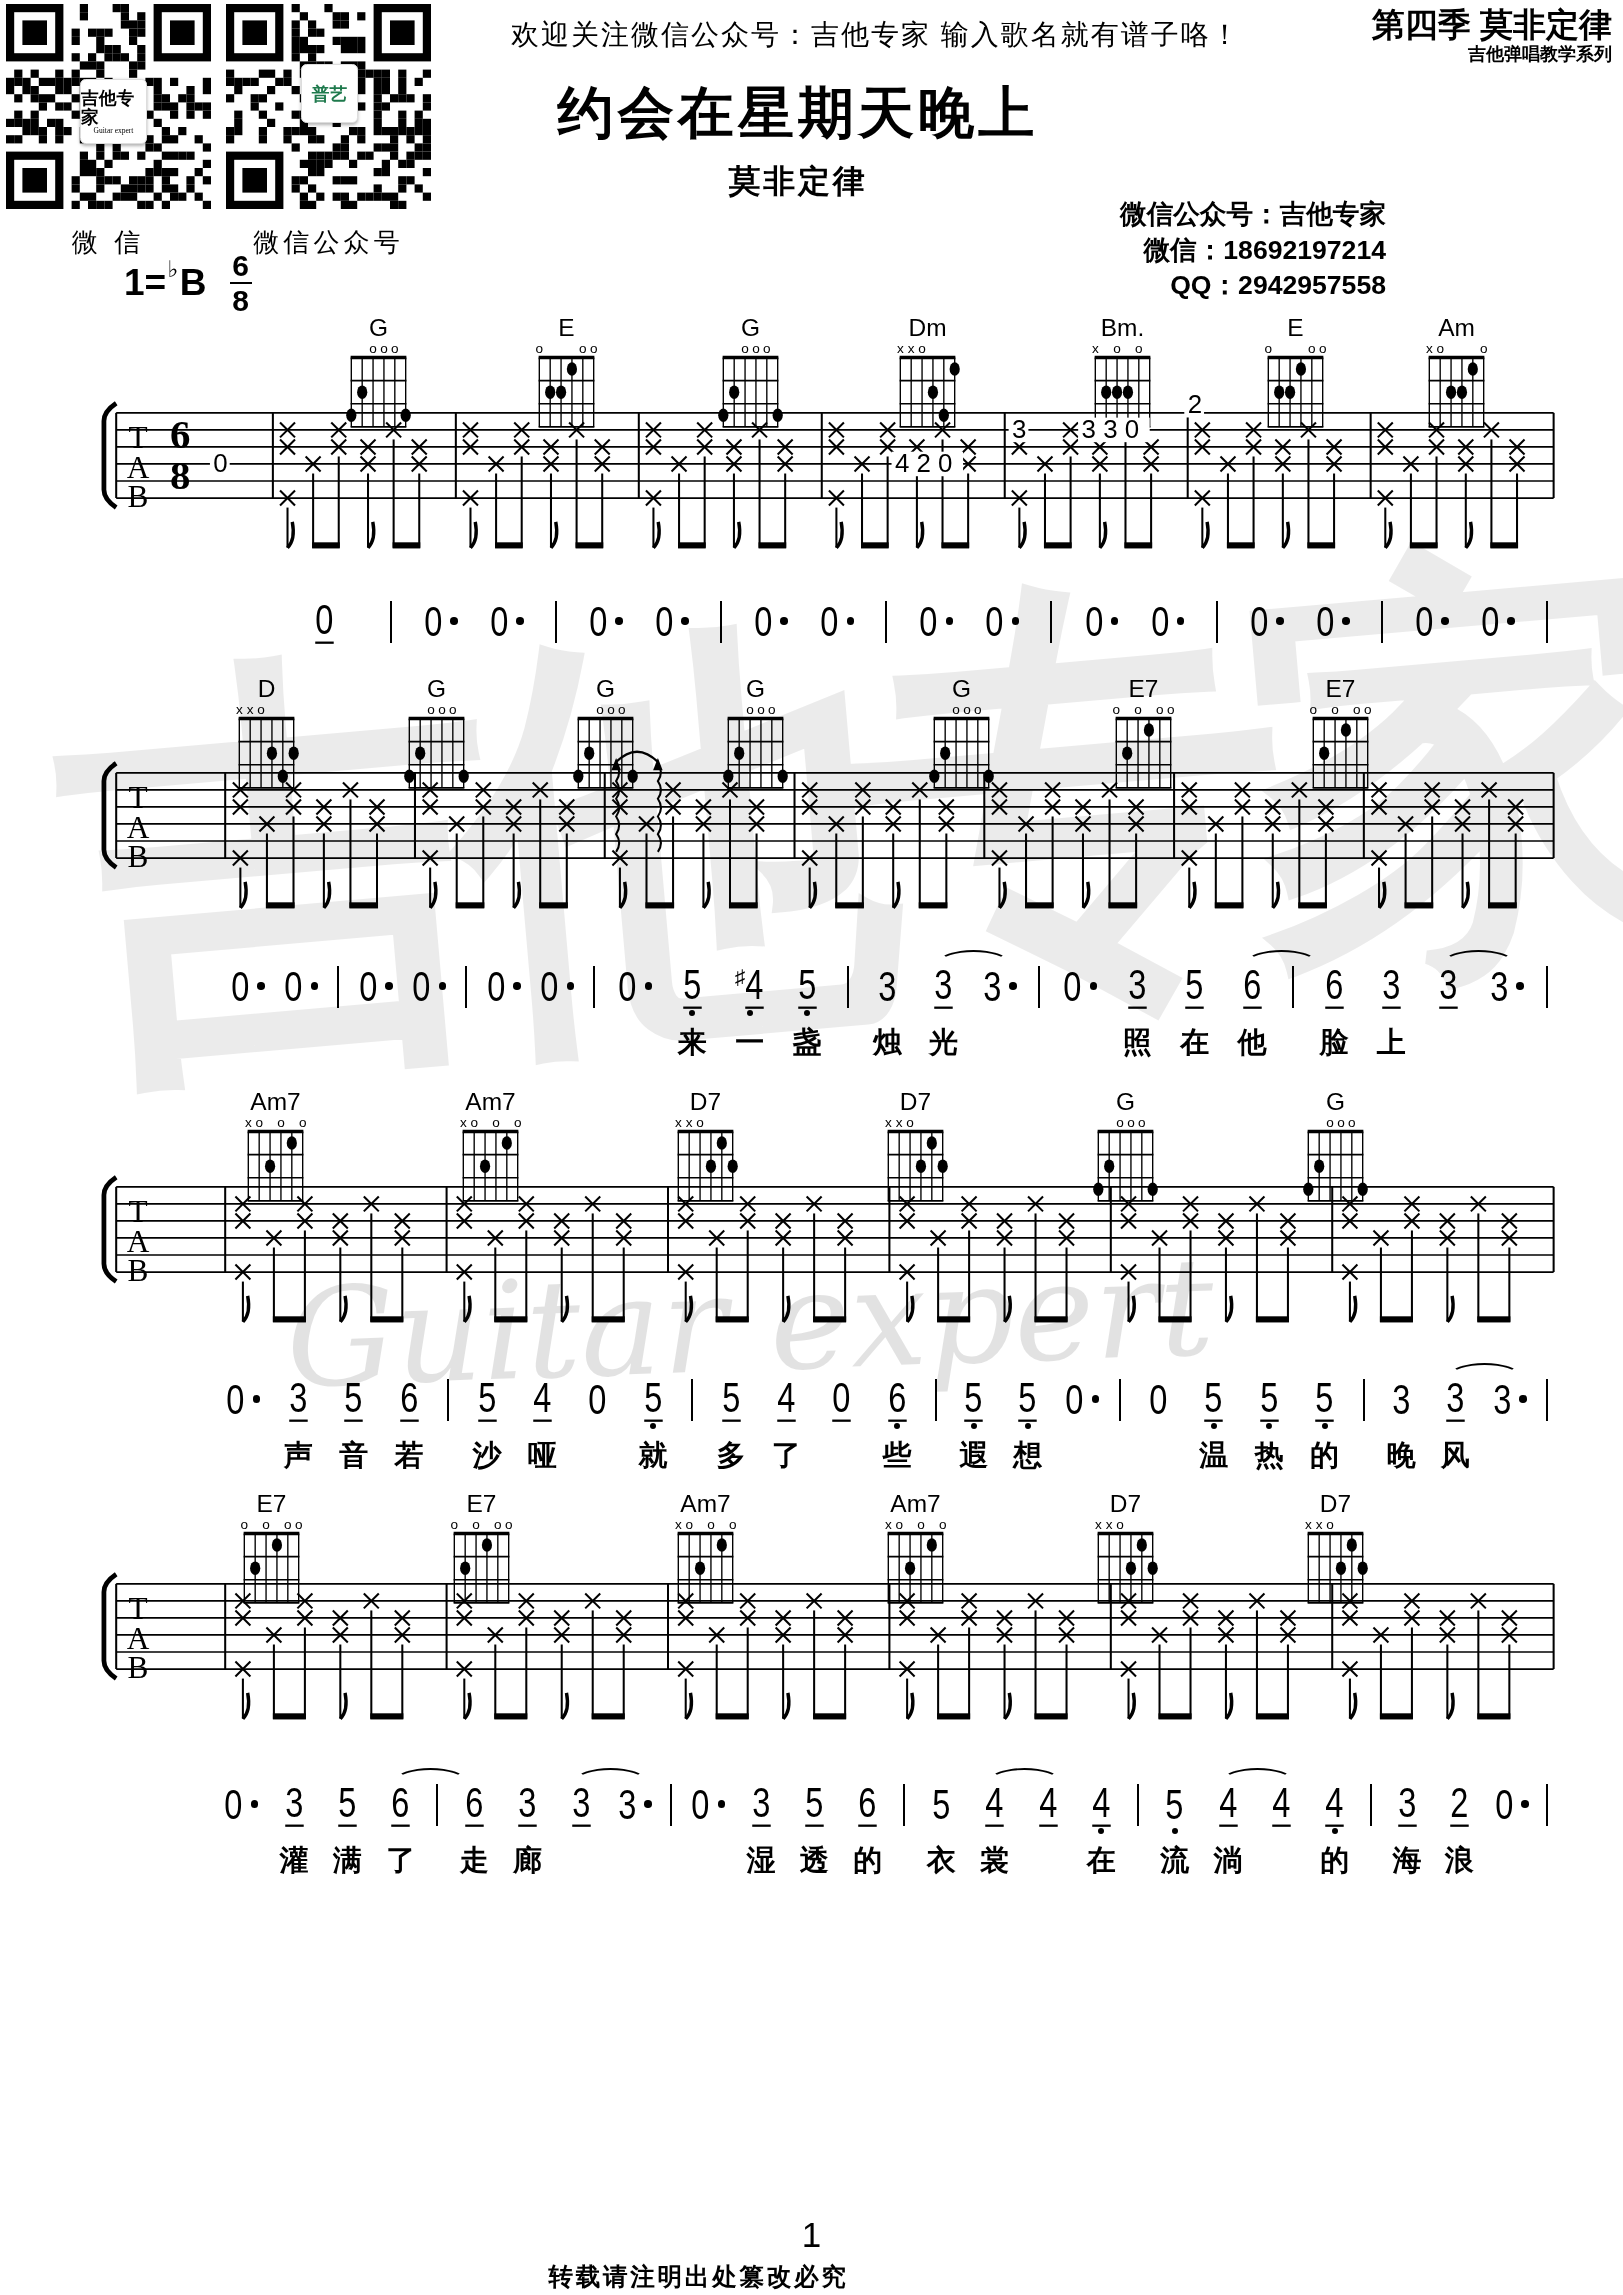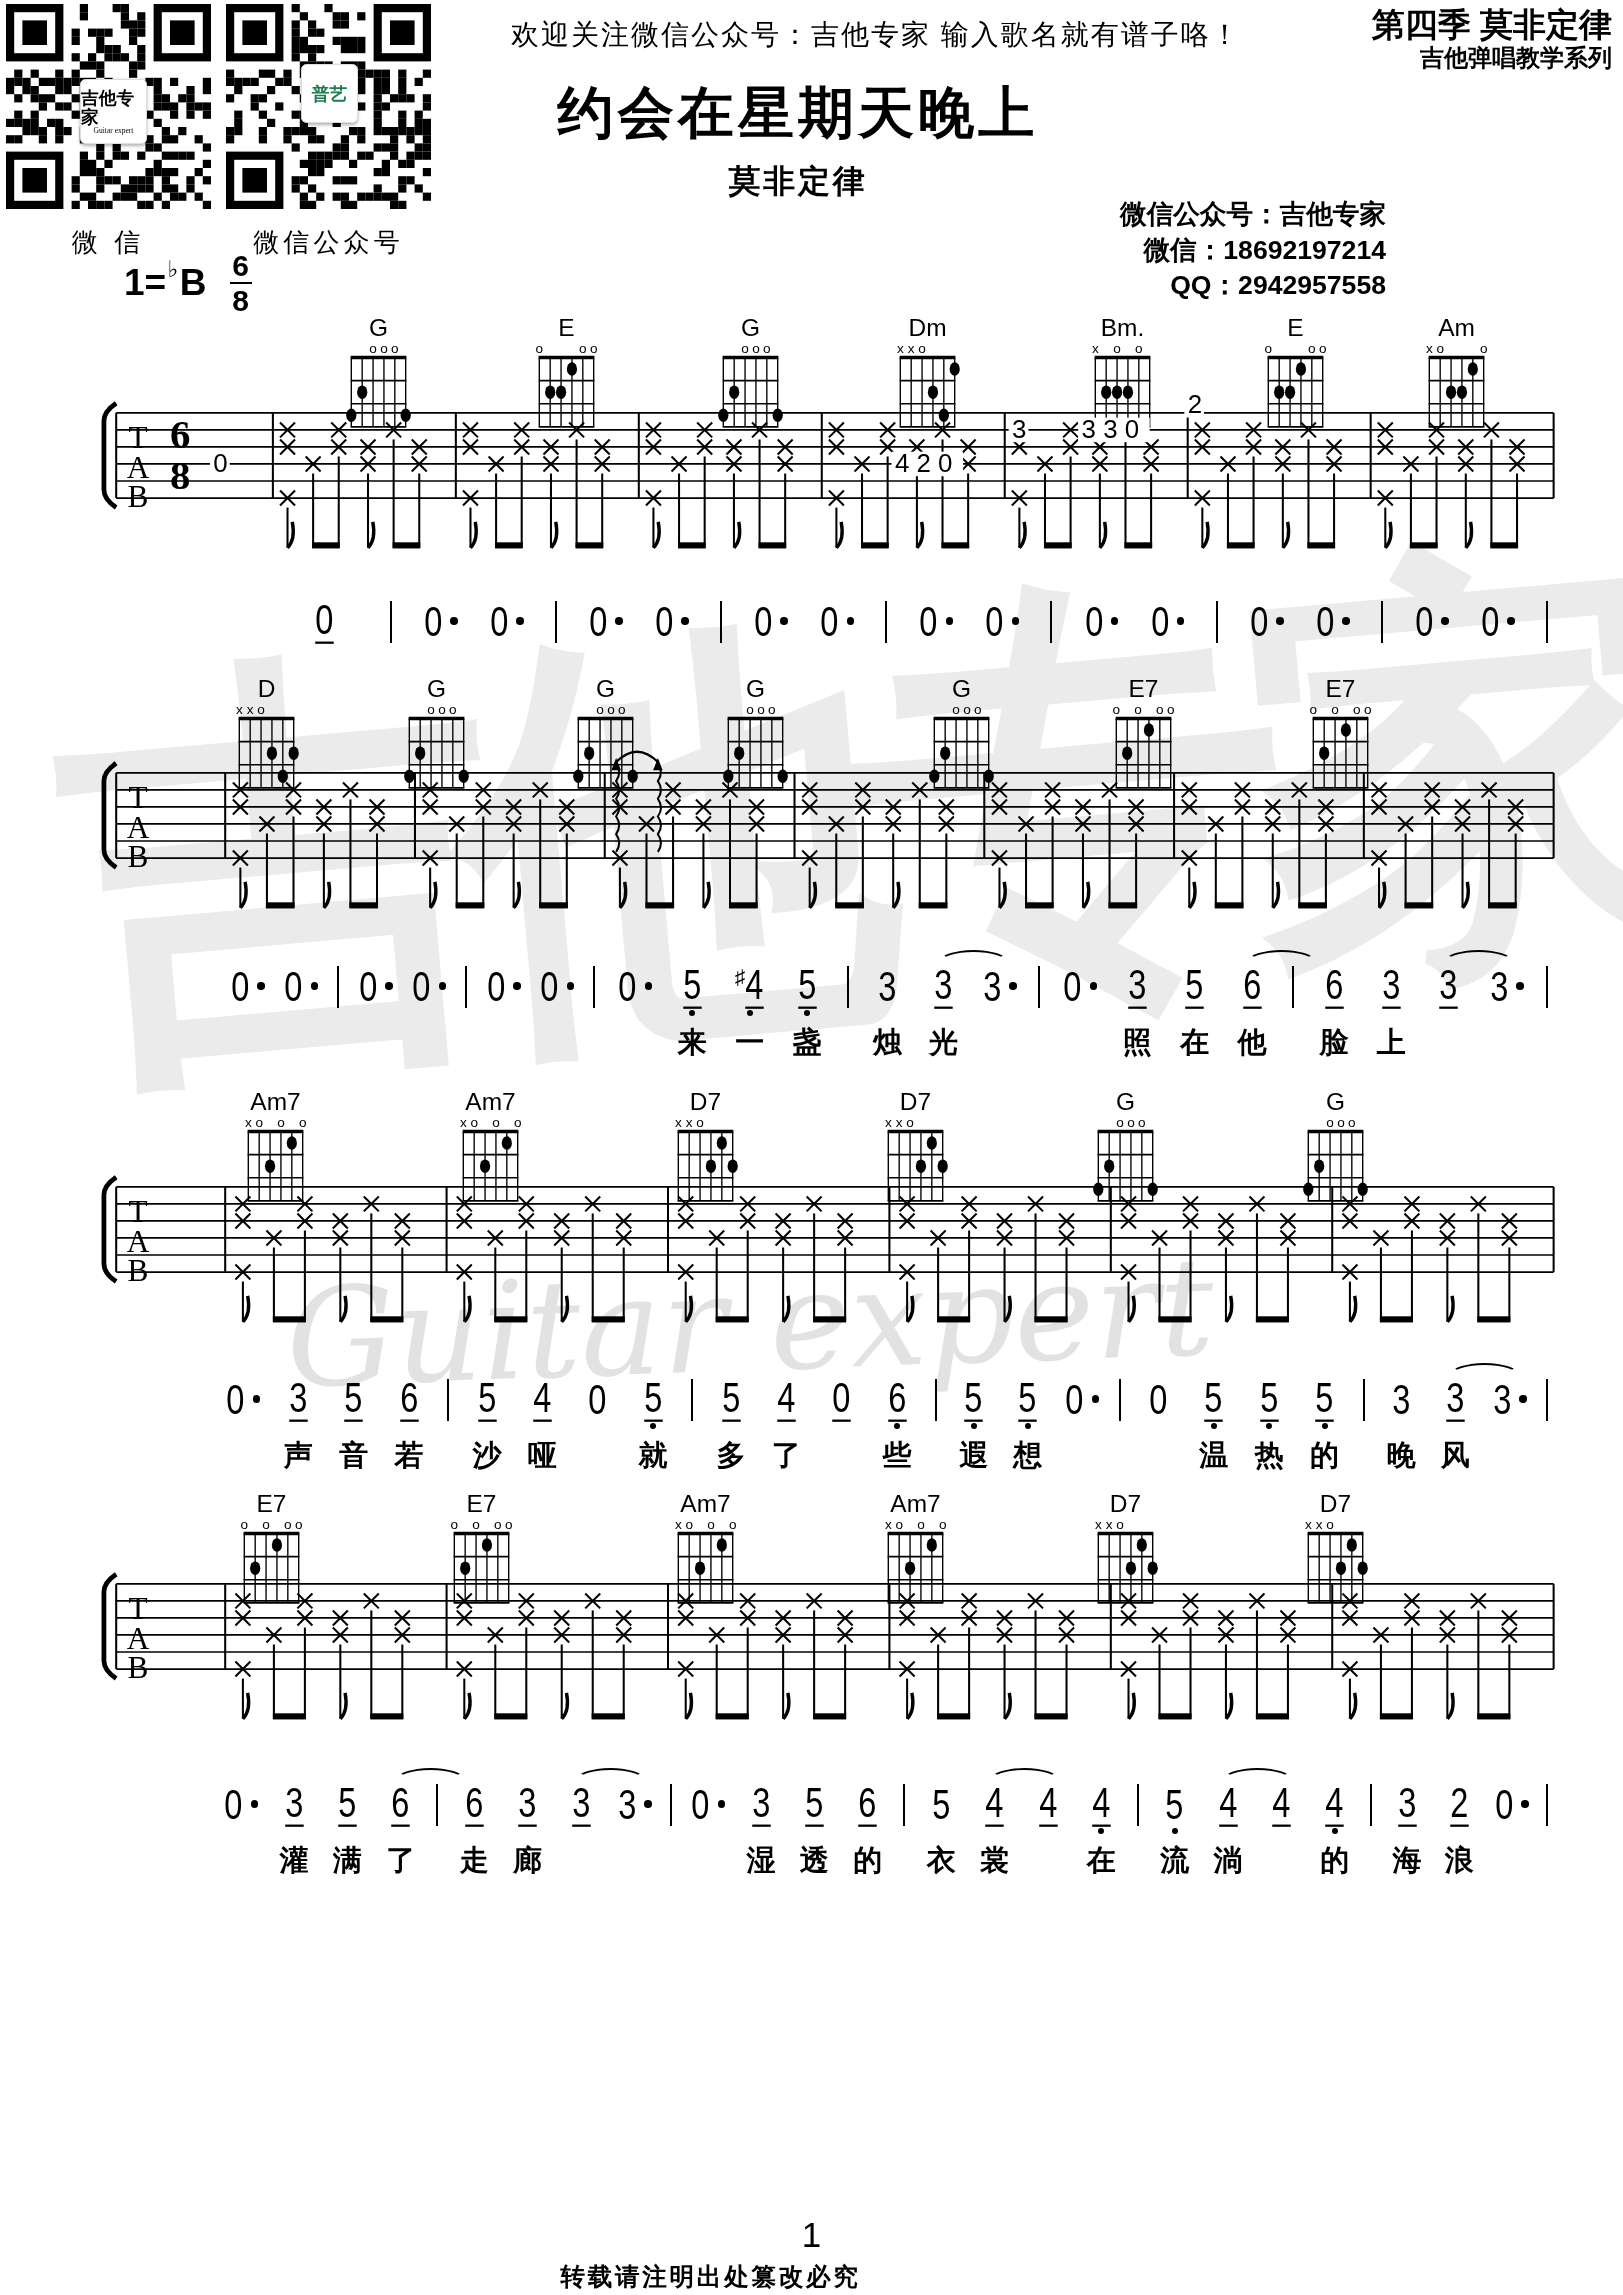--- a/index.html
+++ b/index.html
@@ -14,21 +14,21 @@
          font-family:"DejaVu Serif",serif;font-style:italic;opacity:.11;transform:rotate(-2deg);white-space:nowrap;}
   
   .qrwrap{width:205px;height:205px;}
   .qrlabel{position:absolute;background:#fff;border:0.7px solid #ddd;border-radius:5.5px;
            display:flex;flex-direction:column;align-items:center;justify-content:center;box-shadow:0 1.4px 3.4px rgba(0,0,0,.3);}
   .qrlabel .cn{font-family:"DejaVu Serif",serif;font-weight:700;font-size:17.7px;line-height:1.1;}
   .qrlabel .en{font-size:7.5px;font-family:"Liberation Serif",serif;}
   .qrcap{font-size:26px;font-family:"DejaVu Serif",serif;letter-spacing:4.1px;text-align:center;width:205px;}
   #welcome{left:511px;top:16.4px;font-size:28px;font-family:Liberation Sans, sans-serif;letter-spacing:2px;}
   #season{right:11px;top:2.7px;font-size:33px;font-weight:700;text-align:right;}
-  #series{right:11px;top:42px;font-size:24px;font-weight:700;text-align:center;}
+  #series{right:11px;top:42px;font-size:18px;font-weight:700;text-align:center;}
   #title{left:0;top:76px;width:1596px;text-align:center;font-size:56px;font-weight:800;letter-spacing:4.1px;}
   #artist{left:0;top:160px;width:1596px;text-align:center;font-size:32px;font-weight:600;letter-spacing:2.7px;}
   .contact{right:237px;text-align:right;font-size:26.6px;font-weight:600;}
   
   #keysig{left:124px;top:251px;display:flex;align-items:center;}
   #keysig .k1{font-size:37px;font-weight:600;}
   #keysig .flat{font-size:23px;transform:translateY(-13.6px);margin:0 1.4px;}
   #keysig .knote{font-size:37px;font-weight:600;}
   #keysig .frac{display:flex;flex-direction:column;align-items:center;margin-left:23px;font-weight:700;}
   #keysig .frac .ft{font-size:30px;line-height:1.0;border-bottom:2.7px solid #000;padding:0 2.7px 1.4px;}
@@ -46,21 +46,21 @@
   .num.u{border-bottom:2.7px solid #000;padding-bottom:0.7px;}
   .adot{width:7.5px;height:7.5px;border-radius:50%;background:#000;margin-left:6.8px;}
   .sharp{font-size:20.5px;transform:translateY(-9.5px);margin-right:-1.4px;}
   .ldrow{height:12.3px;display:flex;align-items:center;}
   .ldot{width:6.1px;height:6.1px;border-radius:50%;background:#000;}
   .lyr{margin-top:8.2px;font-size:29px;line-height:1.1;height:33px;font-weight:600;white-space:nowrap;}
   .tiearc{position:absolute;top:-15px;left:36%;width:65px;height:20.5px;border:2.7px solid transparent;
           border-top:2.7px solid #000;border-radius:50%;pointer-events:none;}
   
   #pagenum{left:0;top:2215px;width:1623px;text-align:center;font-size:35px;}
-  #notice{left:0;top:2260px;width:1397px;text-align:center;font-size:24.6px;font-weight:700;letter-spacing:2.7px;padding-left:12px;}
+  #notice{left:0;top:2260px;width:1397px;text-align:center;font-size:24.6px;font-weight:700;letter-spacing:2.7px;}
 </style>
 </head>
 <body>
 
 <div id="page">
 
   <div id="wm-cn">吉他专家</div>
   <div id="wm-en">Guitar expert</div>
 
   <div class="layer qrwrap" style="left:5.5px;top:4.1px;" id="qr1"><svg width="205" height="205" viewBox="0 0 300 300">

